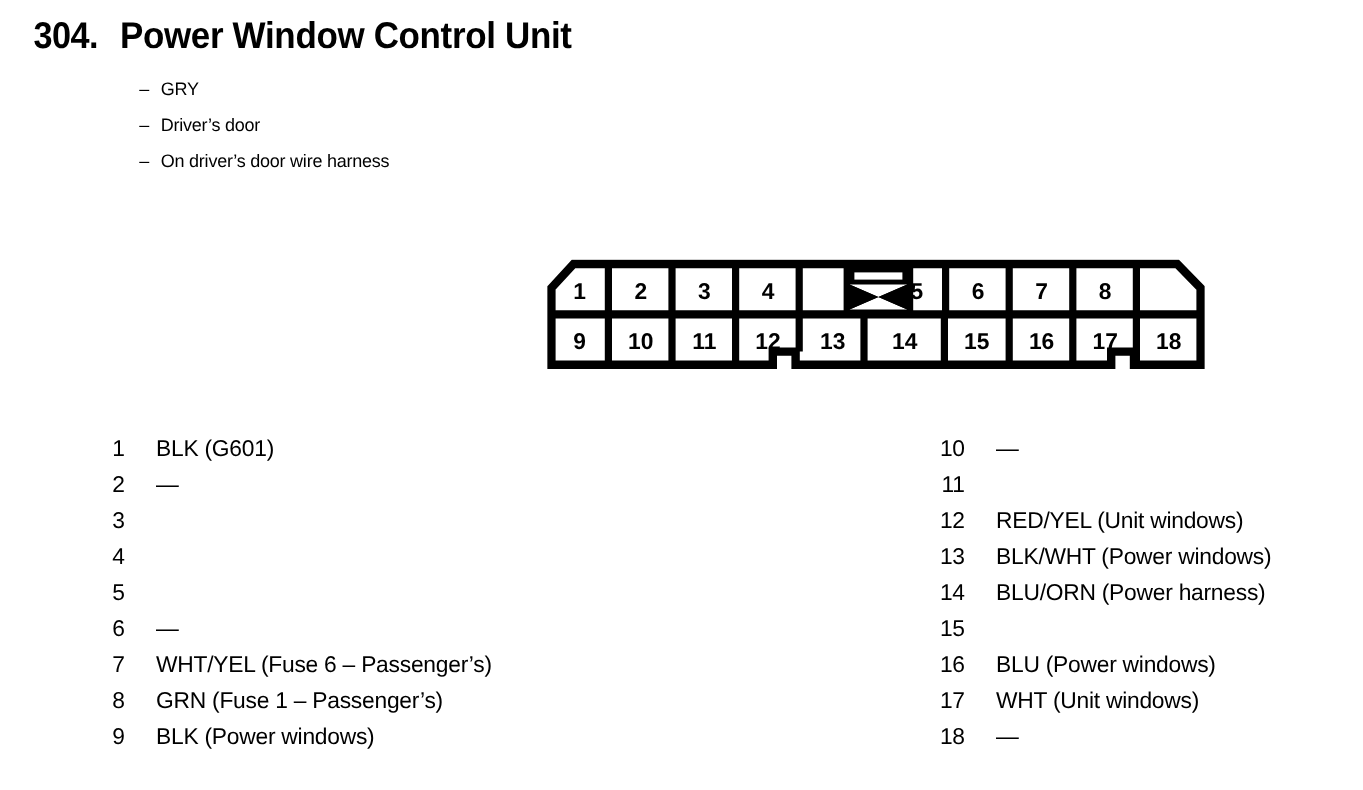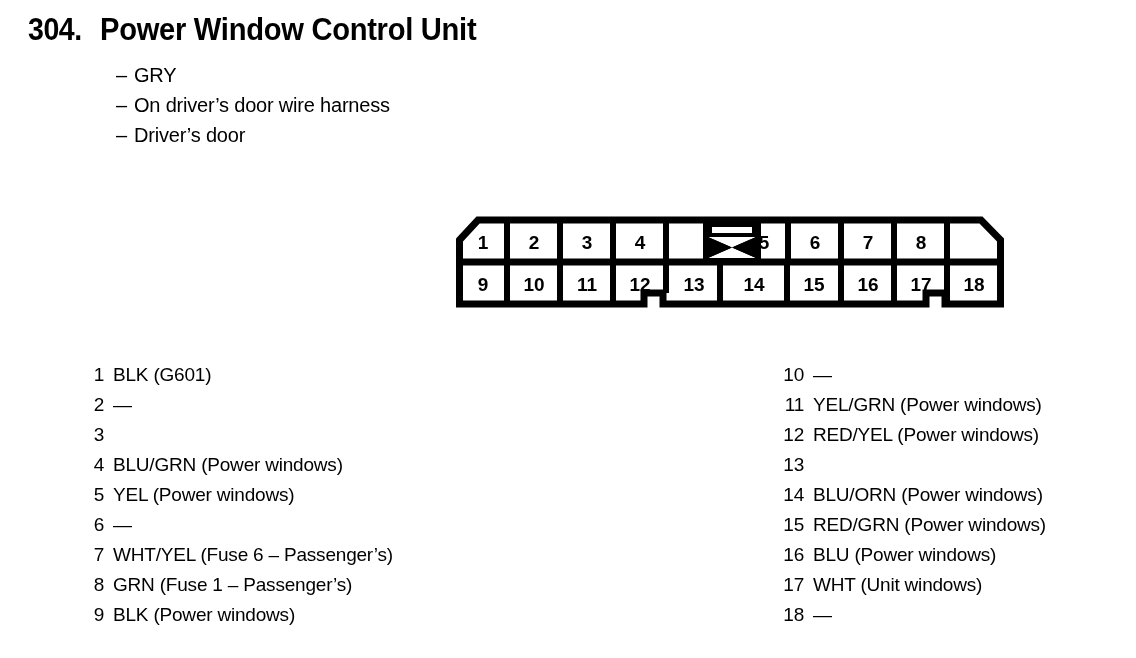--- a/index.html
+++ b/index.html
@@ -40,21 +40,21 @@
     transform: scaleX(0.94);
     transform-origin: left bottom;
   }
 
   #subtitle-block {
     position: absolute;
     left: 116px;
     top: 60px;
   }
   .subtitle-line {
-    font-size: 20px;
+    font-size: 15px;
     line-height: 30px;
     white-space: nowrap;
     letter-spacing: -0.2px;
   }
   .subtitle-dash {
     display: inline-block;
     width: 18px;
   }
 
   
@@ -88,36 +88,36 @@
   }
   .pin-index {
     font-size: 19px;
     text-align: right;
     letter-spacing: -0.2px;
   }
   #pin-list-left .pin-index  { width: 16px; }
   #pin-list-right .pin-index { width: 26px; }
   .pin-desc {
     font-size: 19px;
-    margin-left: 9px;
+    margin-left: 26px;
     letter-spacing: -0.2px;
   }
 </style>
 </head>
 <body>
 
 <div id="title-row">
   <span id="title-number">304.</span>
   <span id="title-text">Power Window Control Unit</span>
 </div>
 
 <div id="subtitle-block">
     <div class="subtitle-line"><span class="subtitle-dash">–</span><span>GRY</span></div>
+    <div class="subtitle-line"><span class="subtitle-dash">–</span><span>Driver’s door</span></div>
     <div class="subtitle-line"><span class="subtitle-dash">–</span><span>On driver’s door wire harness</span></div>
-    <div class="subtitle-line"><span class="subtitle-dash">–</span><span>Driver’s door</span></div>
   </div>
 
 <div id="connector">
   <svg width="548" height="92" viewBox="0 0 548 92" xmlns="http://www.w3.org/2000/svg">
 
     <path fill="none" stroke="#000" stroke-width="7" d="M 3.5 24
              L 22 4
              L 525 4
              L 544.5 24
              L 544.5 88
@@ -192,25 +192,23 @@
     </div>
     <div class="pin-row">
       <span class="pin-index">2</span>
       <span class="pin-desc">—</span>
     </div>
     <div class="pin-row">
       <span class="pin-index">3</span>
     </div>
     <div class="pin-row">
       <span class="pin-index">4</span>
-      <span class="pin-desc">BLU/GRN (Power windows)</span>
     </div>
     <div class="pin-row">
       <span class="pin-index">5</span>
-      <span class="pin-desc">YEL (Power windows)</span>
     </div>
     <div class="pin-row">
       <span class="pin-index">6</span>
       <span class="pin-desc">—</span>
     </div>
     <div class="pin-row">
       <span class="pin-index">7</span>
       <span class="pin-desc">WHT/YEL (Fuse 6 – Passenger’s)</span>
     </div>
     <div class="pin-row">
@@ -222,36 +220,35 @@
       <span class="pin-desc">BLK (Power windows)</span>
     </div>
   </div>
 <div class="pin-list" id="pin-list-right">
     <div class="pin-row">
       <span class="pin-index">10</span>
       <span class="pin-desc">—</span>
     </div>
     <div class="pin-row">
       <span class="pin-index">11</span>
-      <span class="pin-desc">YEL/GRN (Power windows)</span>
     </div>
     <div class="pin-row">
       <span class="pin-index">12</span>
-      <span class="pin-desc">RED/YEL (Power windows)</span>
+      <span class="pin-desc">RED/YEL (Unit windows)</span>
     </div>
     <div class="pin-row">
       <span class="pin-index">13</span>
+      <span class="pin-desc">BLK/WHT (Power windows)</span>
     </div>
     <div class="pin-row">
       <span class="pin-index">14</span>
-      <span class="pin-desc">BLU/ORN (Power windows)</span>
+      <span class="pin-desc">BLU/ORN (Power harness)</span>
     </div>
     <div class="pin-row">
       <span class="pin-index">15</span>
-      <span class="pin-desc">RED/GRN (Power windows)</span>
     </div>
     <div class="pin-row">
       <span class="pin-index">16</span>
       <span class="pin-desc">BLU (Power windows)</span>
     </div>
     <div class="pin-row">
       <span class="pin-index">17</span>
       <span class="pin-desc">WHT (Unit windows)</span>
     </div>
     <div class="pin-row">

